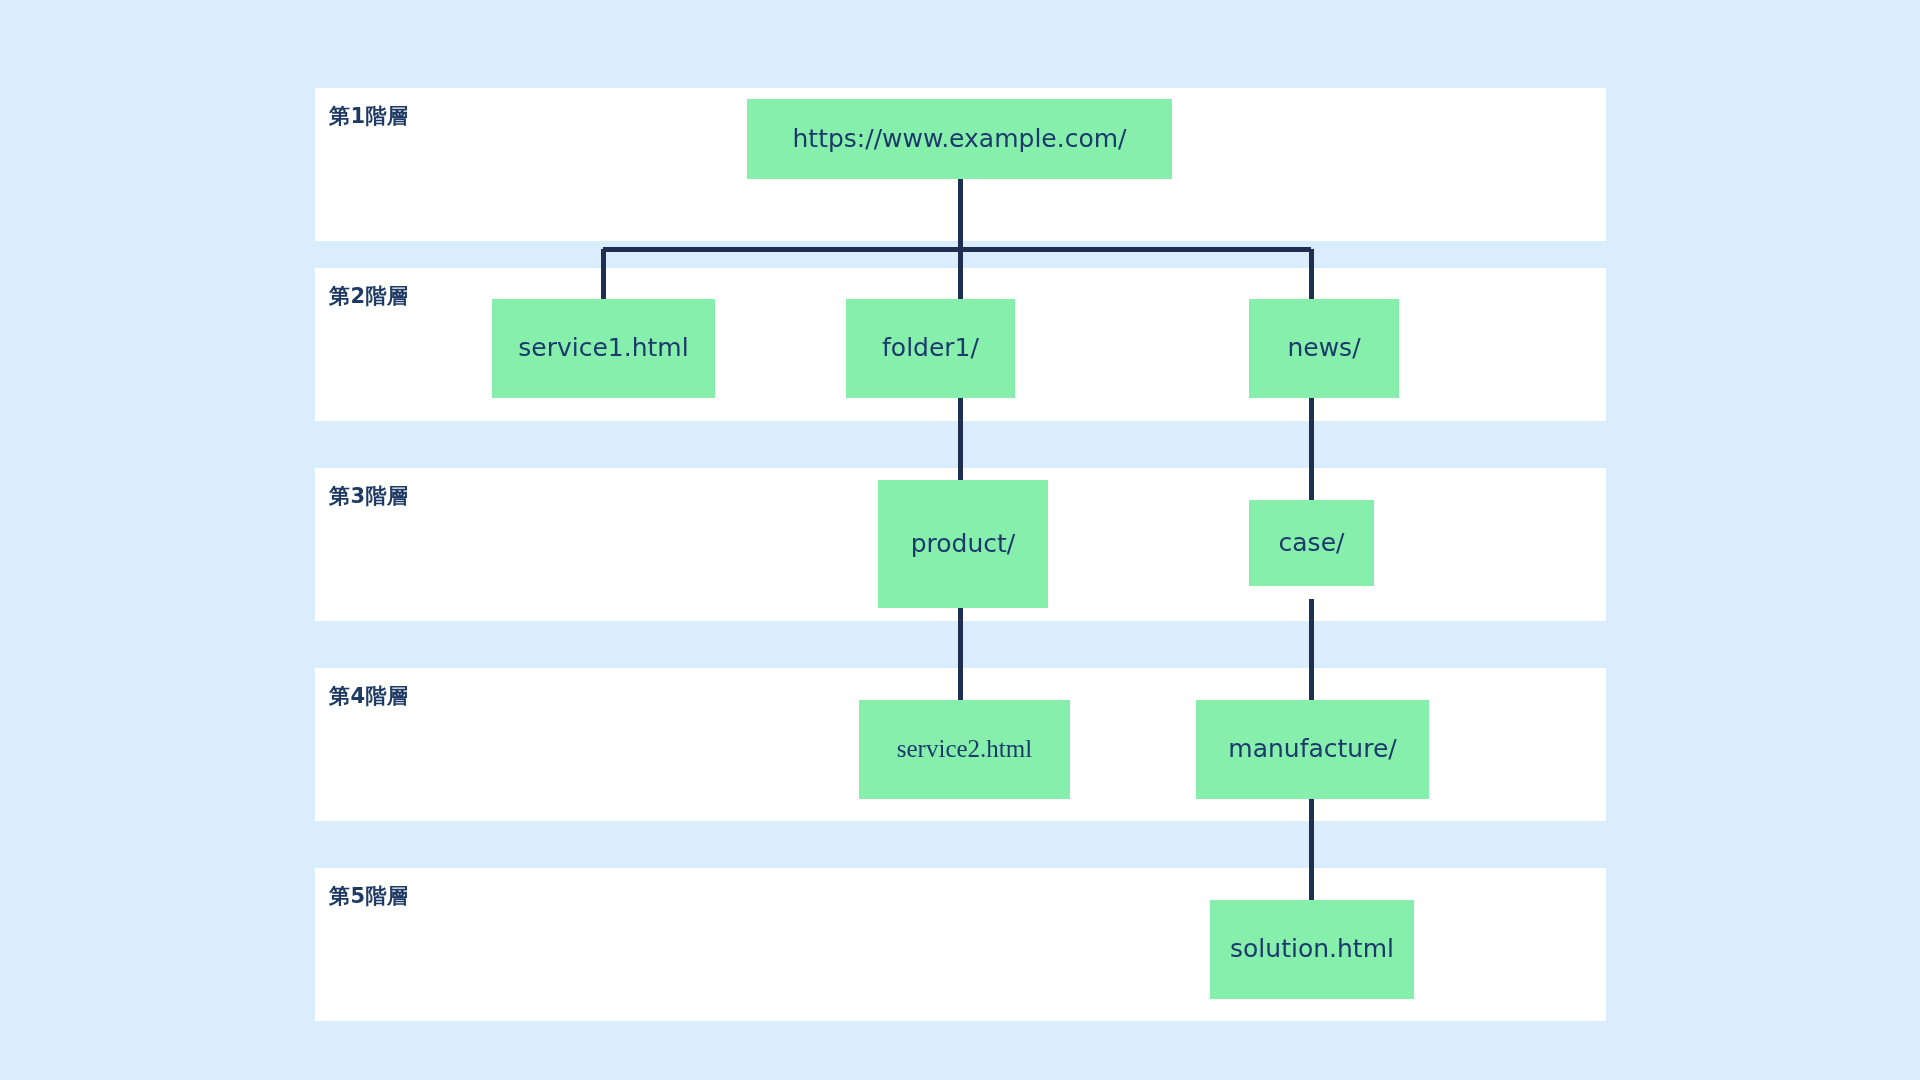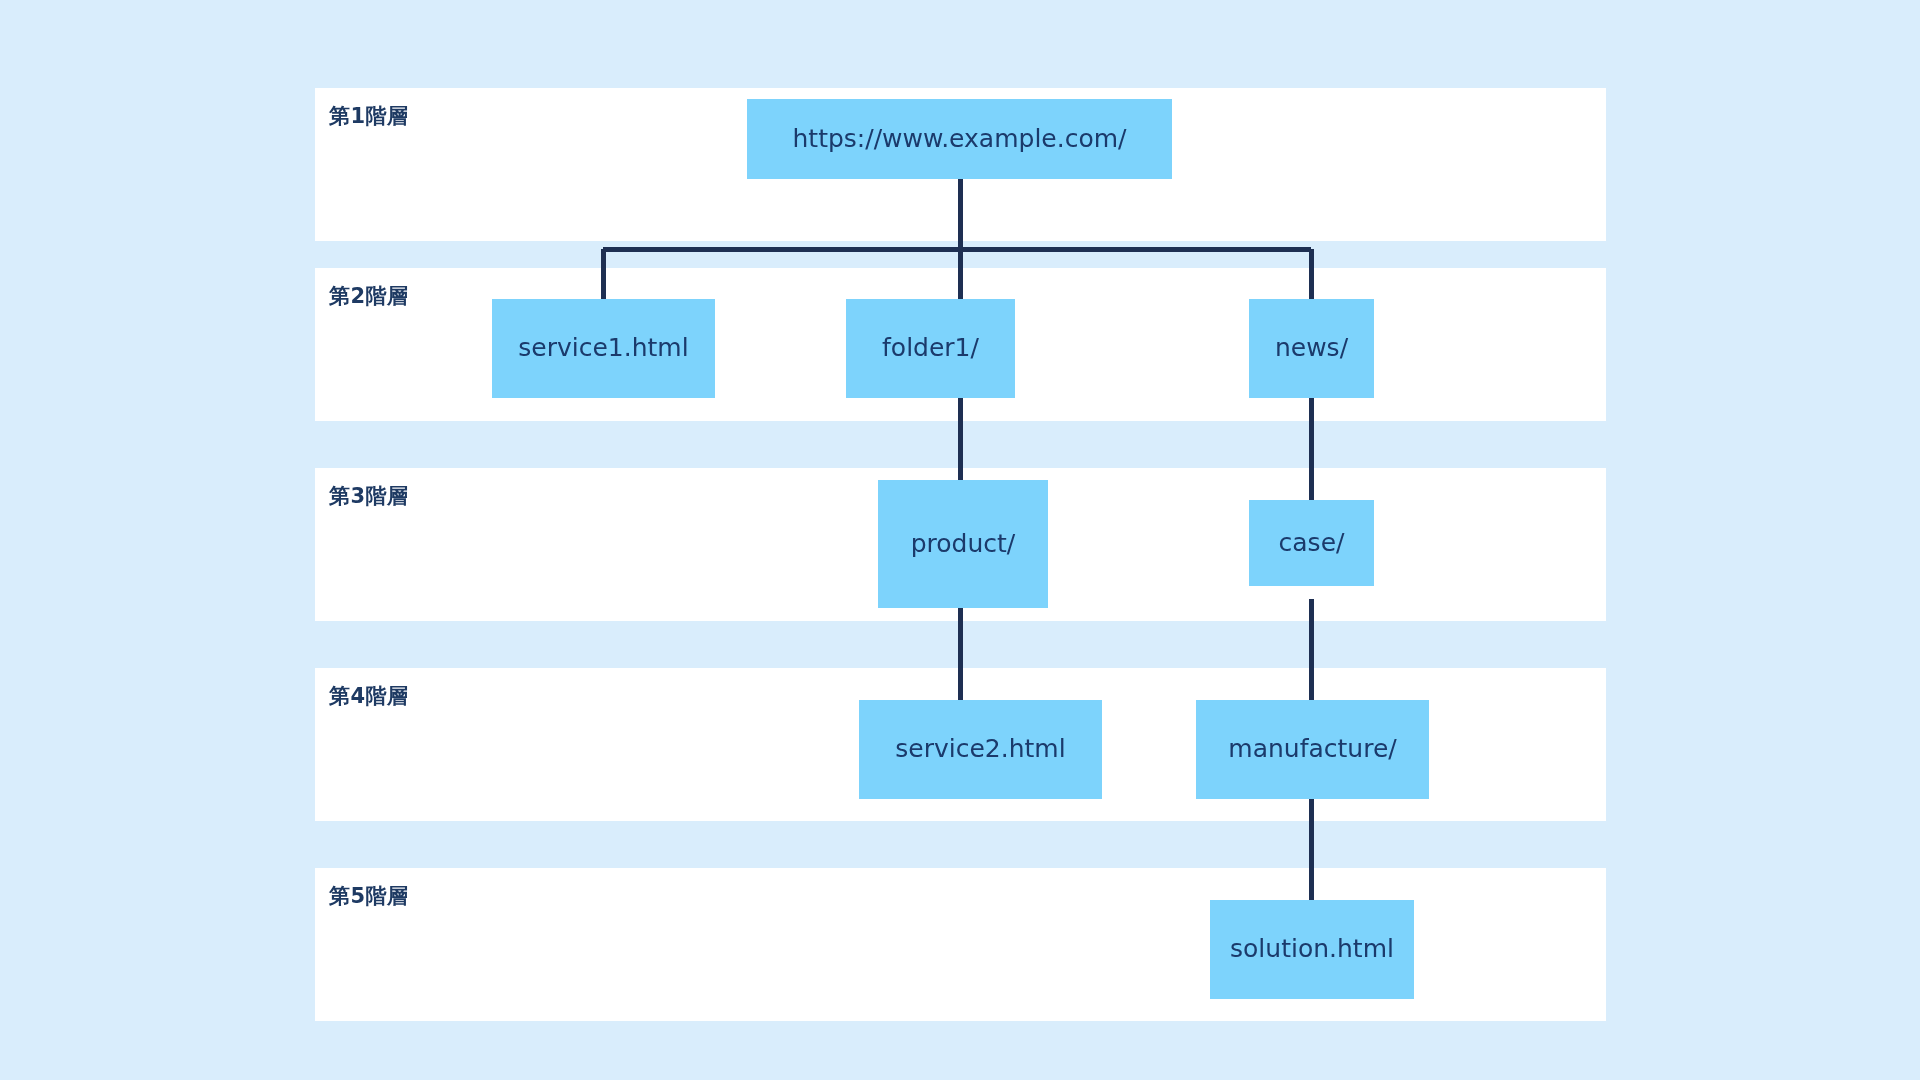--- a/index.html
+++ b/index.html
@@ -46,21 +46,21 @@
     position: absolute;
     left: 0; top: 0;
     width: 1920px;
     height: 1080px;
     pointer-events: none;
   }
 
   
   .node {
     position: absolute;
-    background: #7dd3fc;
+    background: #86efac;
     color: #1b3a6b;
     display: flex;
     align-items: center;
     justify-content: center;
     font-size: 25px;
     font-family: "DejaVu Sans", "Liberation Sans", sans-serif;
     white-space: nowrap;
     z-index: 3;
   }
 
@@ -116,33 +116,33 @@
   </div>
 
   <div class="node" style="left:492px;top:299px;width:223px;height:99px;">
     <span class="node-label">service1.html</span>
   </div>
 
   <div class="node" style="left:846px;top:299px;width:169px;height:99px;">
     <span class="node-label">folder1/</span>
   </div>
 
-  <div class="node" style="left:1249px;top:299px;width:125px;height:99px;">
+  <div class="node" style="left:1249px;top:299px;width:150px;height:99px;">
     <span class="node-label">news/</span>
   </div>
 
   <div class="node" style="left:878px;top:480px;width:170px;height:128px;justify-content:center;">
     <span class="node-label">product/</span>
   </div>
 
   <div class="node" style="left:1249px;top:500px;width:125px;height:86px;">
     <span class="node-label">case/</span>
   </div>
 
-  <div class="node" style="left:859px;top:700px;width:243px;height:99px;">
+  <div class="node" style="left:859px;top:700px;width:211px;height:99px;font-family:Liberation Serif, serif;">
     <span class="node-label">service2.html</span>
   </div>
 
   <div class="node" style="left:1210px;top:900px;width:204px;height:99px;">
     <span class="node-label">solution.html</span>
   </div>
 
   <div class="node" style="left:1196px;top:700px;width:233px;height:99px;">
     <span class="node-label">manufacture/</span>
   </div>

